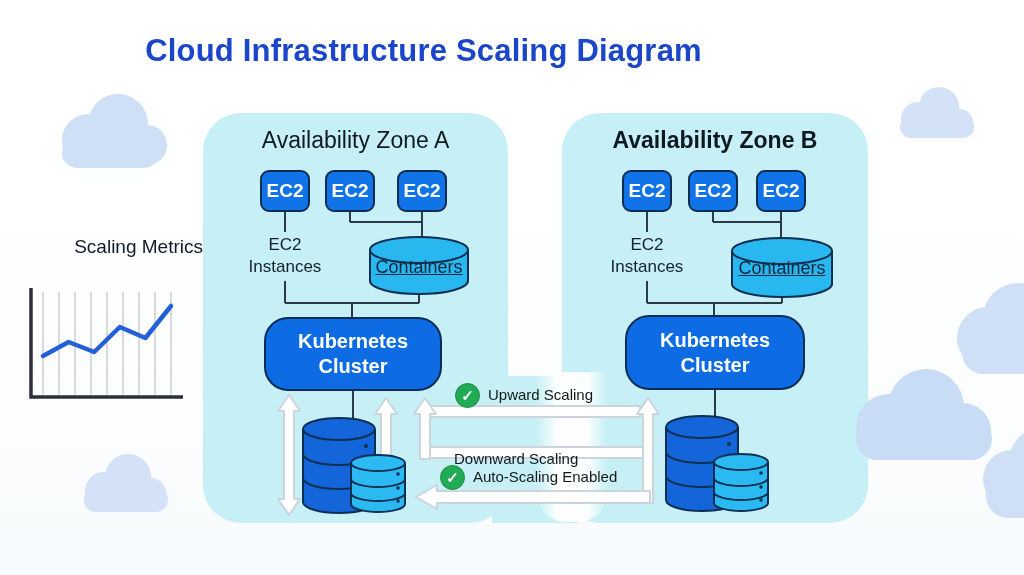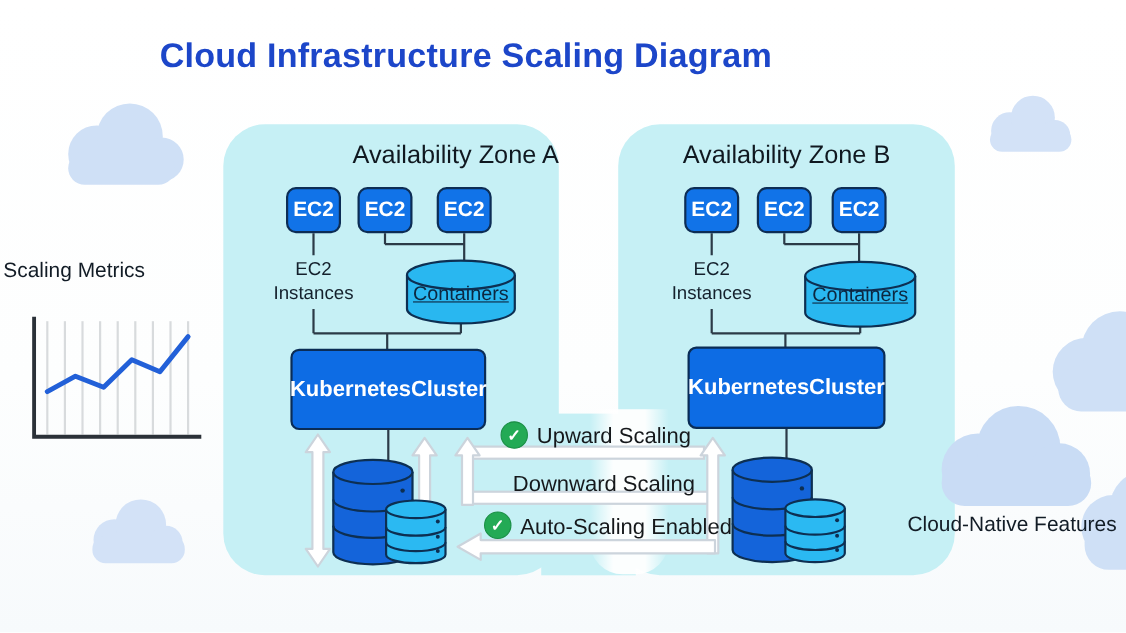--- a/index.html
+++ b/index.html
@@ -18,52 +18,52 @@
   }
   #panel-a{left:203px;top:113px;width:305px;height:410px;}
   #panel-b{left:562px;top:113px;width:306px;height:410px;}
   #panel-bridge{left:492px;top:376px;width:86px;height:147px;background:#c6f0f5;z-index:1;}
   #center-glow{
     left:536px;top:372px;width:72px;height:150px;z-index:2;border-radius:0 0 30px 30px;
     background:linear-gradient(90deg,rgba(255,255,255,0) 0%,rgba(255,255,255,.95) 30%,rgba(255,255,255,.95) 70%,rgba(255,255,255,0) 100%);
   }
   #diagram-svg{left:0;top:0;width:1024px;height:575px;z-index:3;}
   .zone-title{font-size:23px;color:#101820;text-align:center;z-index:5;}
-  #zone-a-title{left:203px;top:127px;width:305px;text-align:right;}
-  #zone-b-title{left:562px;top:127px;width:306px;}
+  #zone-a-title{left:203px;top:127px;width:305px;}
+  #zone-b-title{left:562px;top:127px;width:306px;font-weight:bold;}
   .ec2-box{
     width:50px;height:42px;border-radius:9px;background:#1173e8;border:2px solid #0d2d55;
     display:flex;align-items:center;justify-content:center;box-sizing:border-box;
     color:#ffffff;font-size:19px;font-weight:700;z-index:5;
   }
   .k8s-box{
-    background:#0d6ce4;border:2px solid #0a2c56;border-radius:8px;box-sizing:border-box;
-    display:flex;flex-direction:row;align-items:center;justify-content:center;
+    background:#0d6ce4;border:2px solid #0a2c56;border-radius:24px;box-sizing:border-box;
+    display:flex;flex-direction:column;align-items:center;justify-content:center;
     color:#ffffff;font-size:20px;font-weight:700;line-height:25px;z-index:5;
   }
   #k8s-a{left:264px;top:317px;width:178px;height:74px;}
   #k8s-b{left:625px;top:315px;width:180px;height:75px;}
   .small-label{font-size:17px;line-height:22px;color:#14202c;text-align:center;z-index:5;}
   #inst-a{left:235px;top:234px;width:100px;}
   #inst-b{left:597px;top:234px;width:100px;}
   .containers-label{font-size:18px;color:#0c2740;text-align:center;z-index:5;text-decoration:underline;}
   #containers-a-label{left:369px;top:257px;width:100px;}
   #containers-b-label{left:732px;top:258px;width:100px;}
-  .band-label{font-size:20px;color:#15181b;z-index:5;}
+  .band-label{font-size:15px;color:#15181b;z-index:5;}
   #upward-label{left:488px;top:386px;}
-  #downward-label{left:454px;top:429px;width:190px;text-align:center;}
+  #downward-label{left:454px;top:450px;width:190px;text-align:left;}
   #auto-label{left:473px;top:468px;}
   .check{
     width:25px;height:25px;border-radius:50%;background:#23aa55;border:1px solid #1b8f46;
     box-sizing:border-box;color:#ffffff;font-size:15px;font-weight:700;
     display:flex;align-items:center;justify-content:center;z-index:6;
   }
   #check-upward{left:455px;top:383px;}
   #check-auto{left:440px;top:465px;}
-  .side-note{font-size:19px;line-height:22px;color:#121c26;text-align:left;z-index:5;}
+  .side-note{font-size:19px;line-height:22px;color:#121c26;text-align:right;z-index:5;}
   #metrics-label{left:3px;top:236px;width:200px;}
   #cloud-native-label{left:825px;top:467px;width:200px;}
 </style>
 </head>
 <body>
 
 <div id="stage">
 
   <div class="abs" id="page-title">Cloud Infrastructure Scaling Diagram</div>
 
@@ -217,16 +217,15 @@
   <div class="abs check" id="check-upward">✓</div>
   <div class="abs band-label" id="upward-label">Upward Scaling</div>
   <div class="abs band-label" id="downward-label">Downward Scaling</div>
   <div class="abs check" id="check-auto">✓</div>
   <div class="abs band-label" id="auto-label">Auto-Scaling Enabled</div>
 
   <div class="abs side-note" id="metrics-label">
     <div>Scaling Metrics</div>
   </div>
   <div class="abs side-note" id="cloud-native-label">
-    <div>Cloud-Native Features</div>
   </div>
 
 </div>
 
 </body></html>

